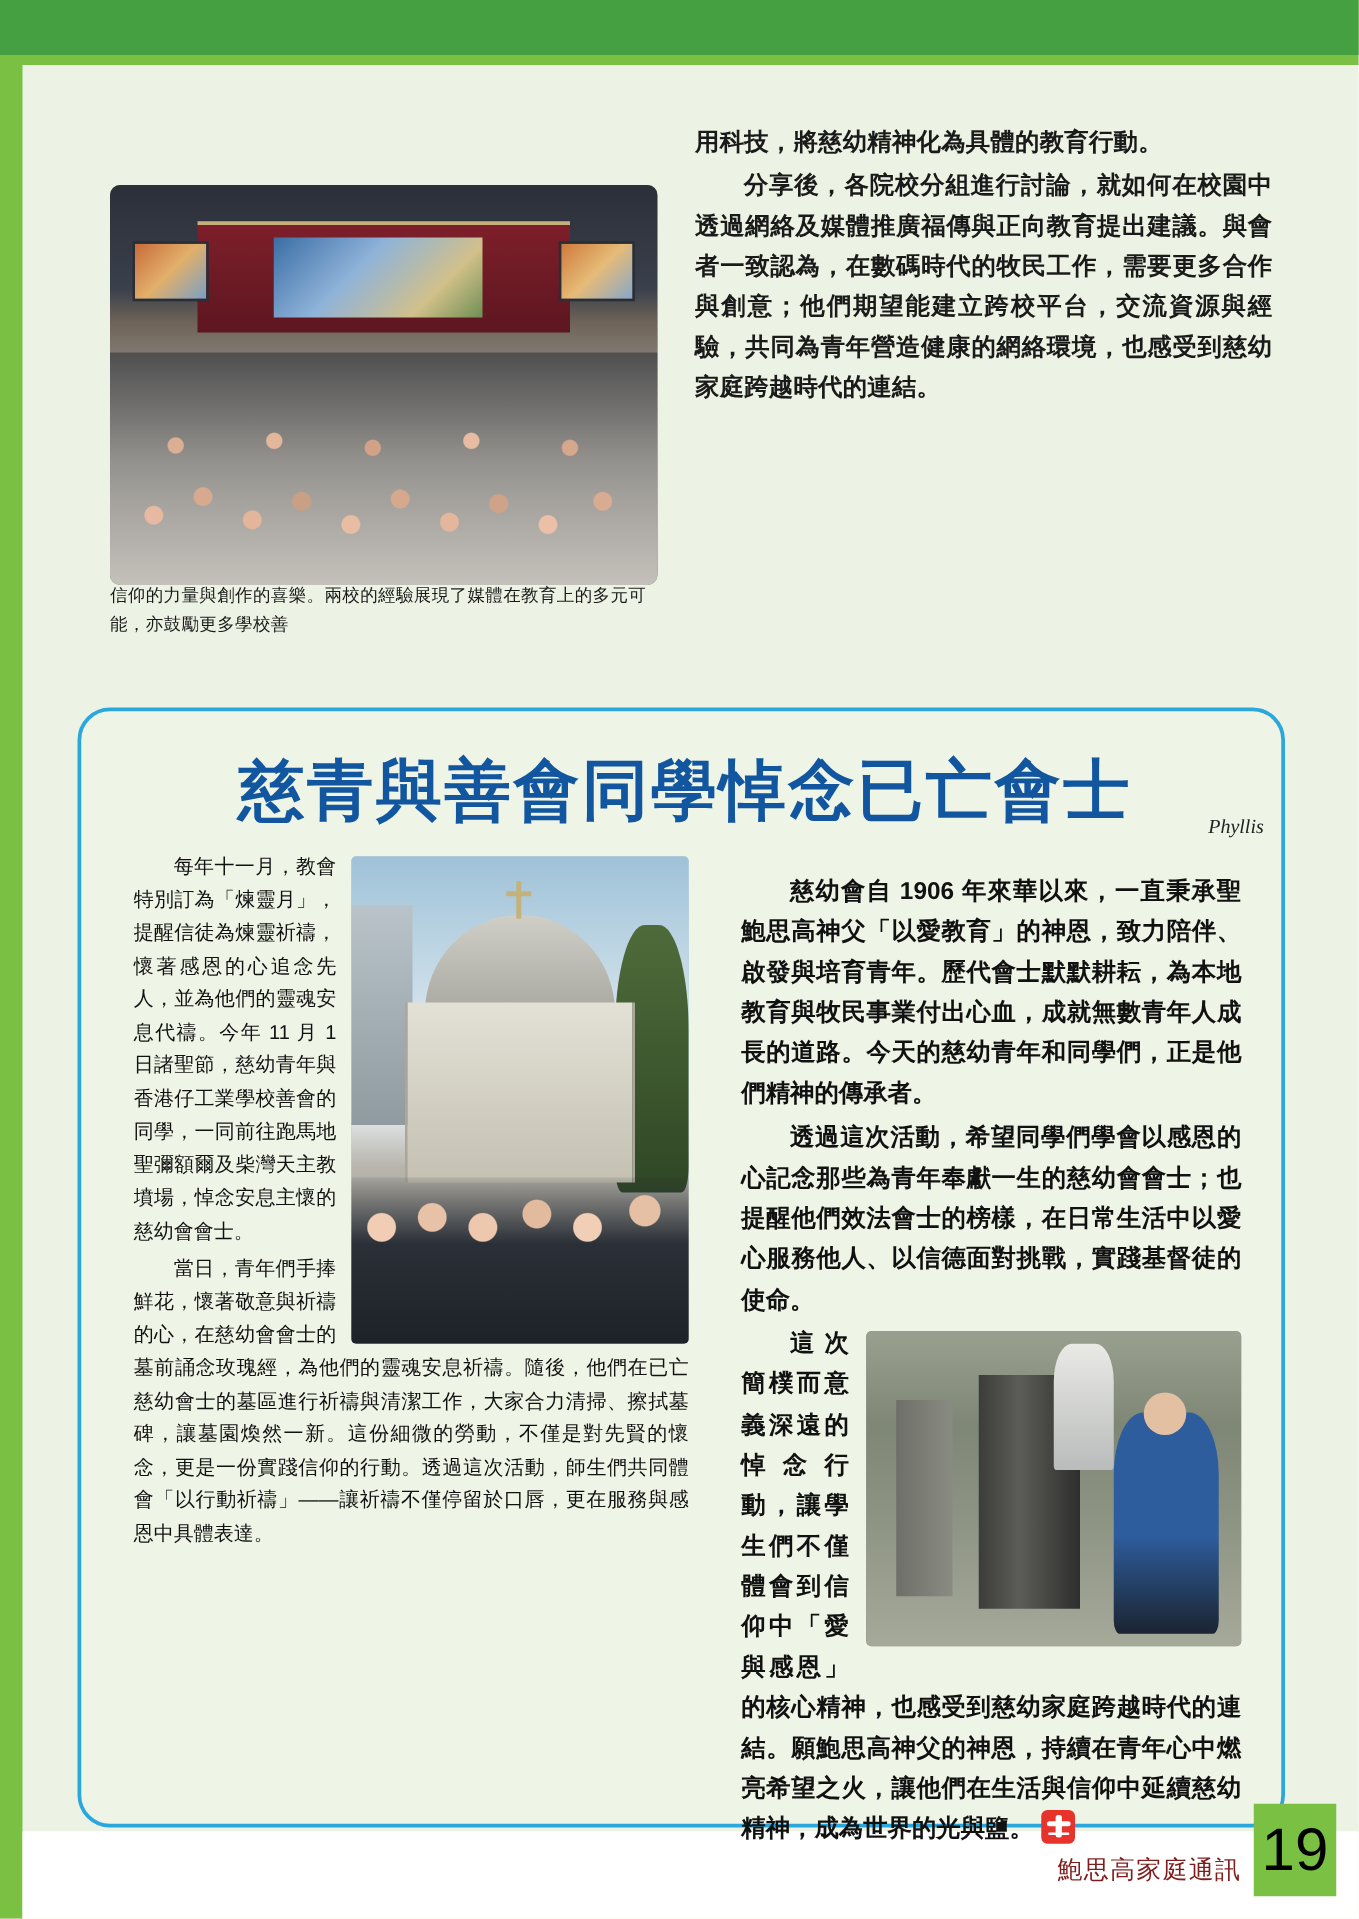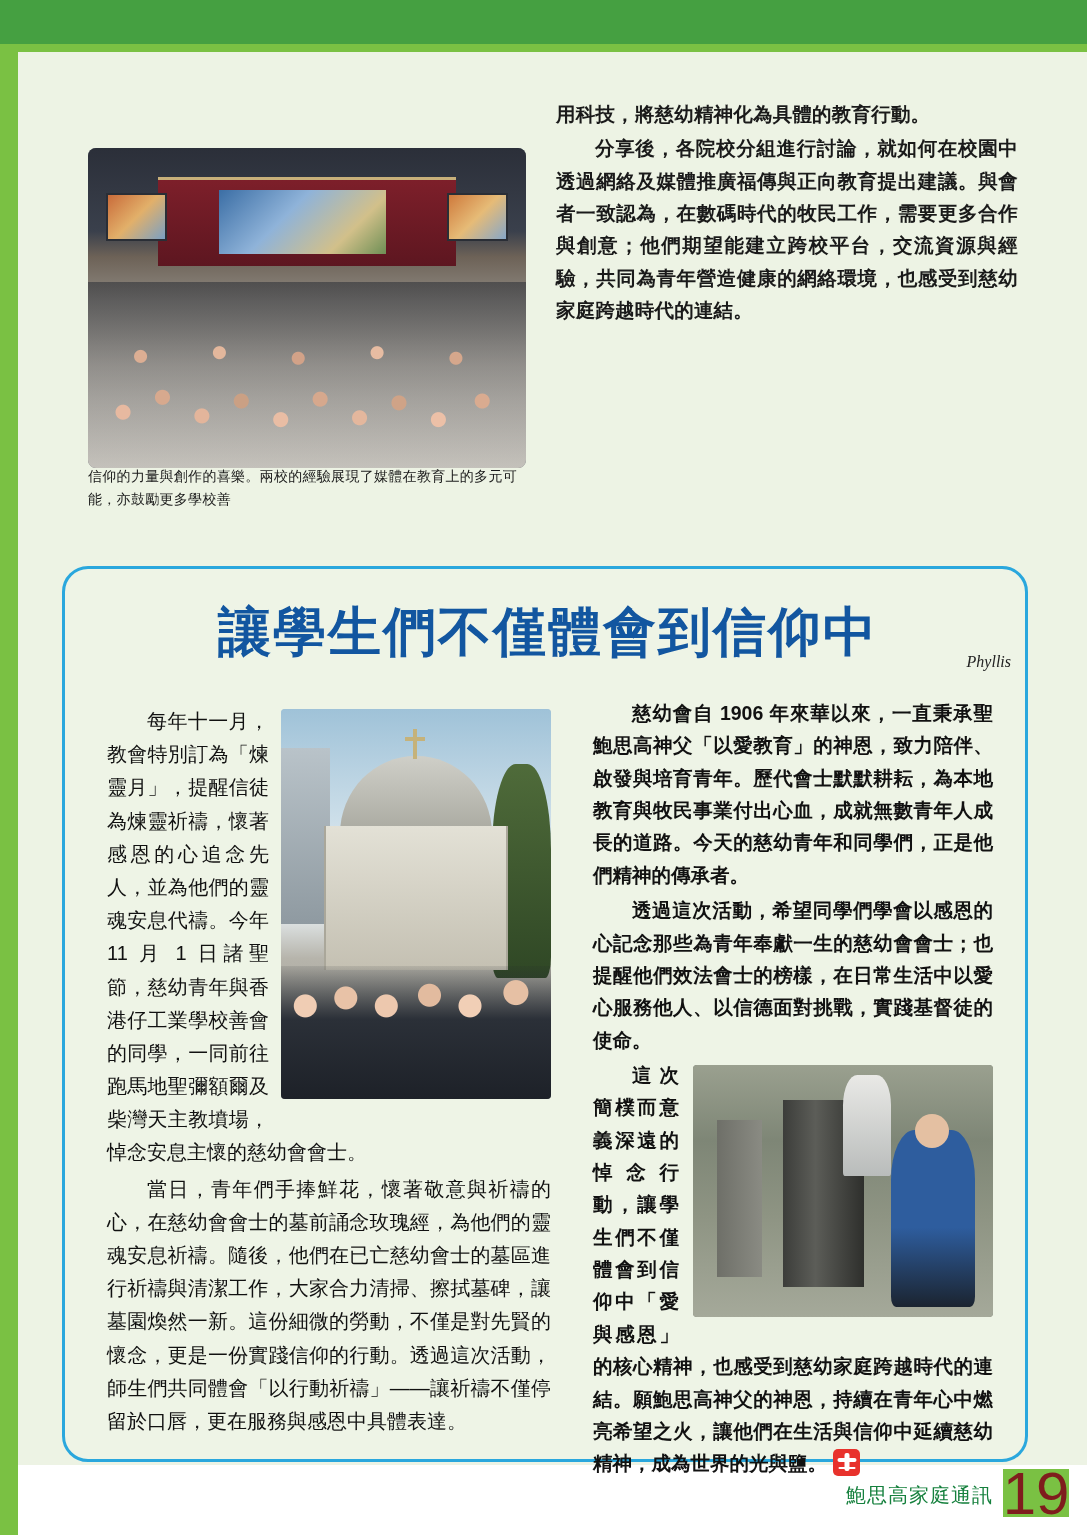--- a/index.html
+++ b/index.html
@@ -125,22 +125,22 @@
     font-size:53px; letter-spacing:2px;
     color:#1256a0;
   }
   .byline {
     position:absolute; right:14px; top:84px;
     font-size:16px; font-style:italic; color:#222;
     font-family:"Liberation Serif", serif;
   }
 
   .col-left {
-    position:absolute; left:42px; top:136px; width:444px;
-    font-size:20px; line-height:1.66; color:#111; text-align:justify;
+    position:absolute; left:42px; top:112px; width:444px;
+    font-size:16px; line-height:1.66; color:#111; text-align:justify;
   }
   .col-right {
     position:absolute; left:528px; top:128px; width:400px;
     font-size:19.5px; line-height:1.66; color:#111; text-align:justify;font-weight:bold;
   }
   .col-left p, .col-right p { margin:0 0 3px 0; }
 
   .photo-church {
     float:right; width:270px; height:390px; margin:4px 0 6px 12px;
     border-radius:4px; overflow:hidden; position:relative;
@@ -216,26 +216,26 @@
     position:absolute; right:34%; top:4%; width:16%; height:40%;
     background:linear-gradient(to bottom,#e9e9e6,#b9bcbb);
     border-radius:30% 30% 4% 4%;
   }
 
   
   .footer {
     position:absolute; right:18px; bottom:18px; display:flex; align-items:flex-end;
   }
   .footer-text {
-    font-size:20px; color:#15803d; margin-right:10px; margin-bottom:8px;
+    font-size:20px; color:#7f1d1d; margin-right:10px; margin-bottom:8px;
     letter-spacing:1px;
   }
   .page-num {
-    width:66px; height:48px; background:#7ac143; color:#7f1d1d;
-    font-size:60px; font-family:"Liberation Sans", sans-serif;
+    width:66px; height:74px; background:#7ac143; color:#000000;
+    font-size:48px; font-family:"Liberation Sans", sans-serif;
     display:flex; align-items:center; justify-content:center;
   }
 </style>
 </head>
 <body>
 
 <div class="top-bar-outer"></div>
 <div class="top-bar-inner"></div>
 <div class="page-body"></div>
 <div class="left-green-strip"></div>
@@ -256,21 +256,21 @@
   <div class="top-caption">信仰的力量與創作的喜樂。兩校的經驗展現了媒體在教育上的多元可能，亦鼓勵更多學校善</div>
 
   <div class="top-text">
     <p>用科技，將慈幼精神化為具體的教育行動。</p>
     <p class="indent">分享後，各院校分組進行討論，就如何在校園中透過網絡及媒體推廣福傳與正向教育提出建議。與會者一致認為，在數碼時代的牧民工作，需要更多合作與創意；他們期望能建立跨校平台，交流資源與經驗，共同為青年營造健康的網絡環境，也感受到慈幼家庭跨越時代的連結。</p>
   </div>
 </div>
 
 <div class="article-box">
 
-  <div class="headline">讓學生們不僅體會到信仰中</div>
+  <div class="headline">慈青與善會同學悼念已亡會士</div>
   <div class="byline">Phyllis</div>
 
   <div class="col-left">
     <div class="photo-church">
       <div class="church-sky"></div>
       <div class="church-bldg"></div>
       <div class="church-trees"></div>
       <div class="church-dome"></div>
       <div class="church-cross"></div>
       <div class="church-body"></div>

